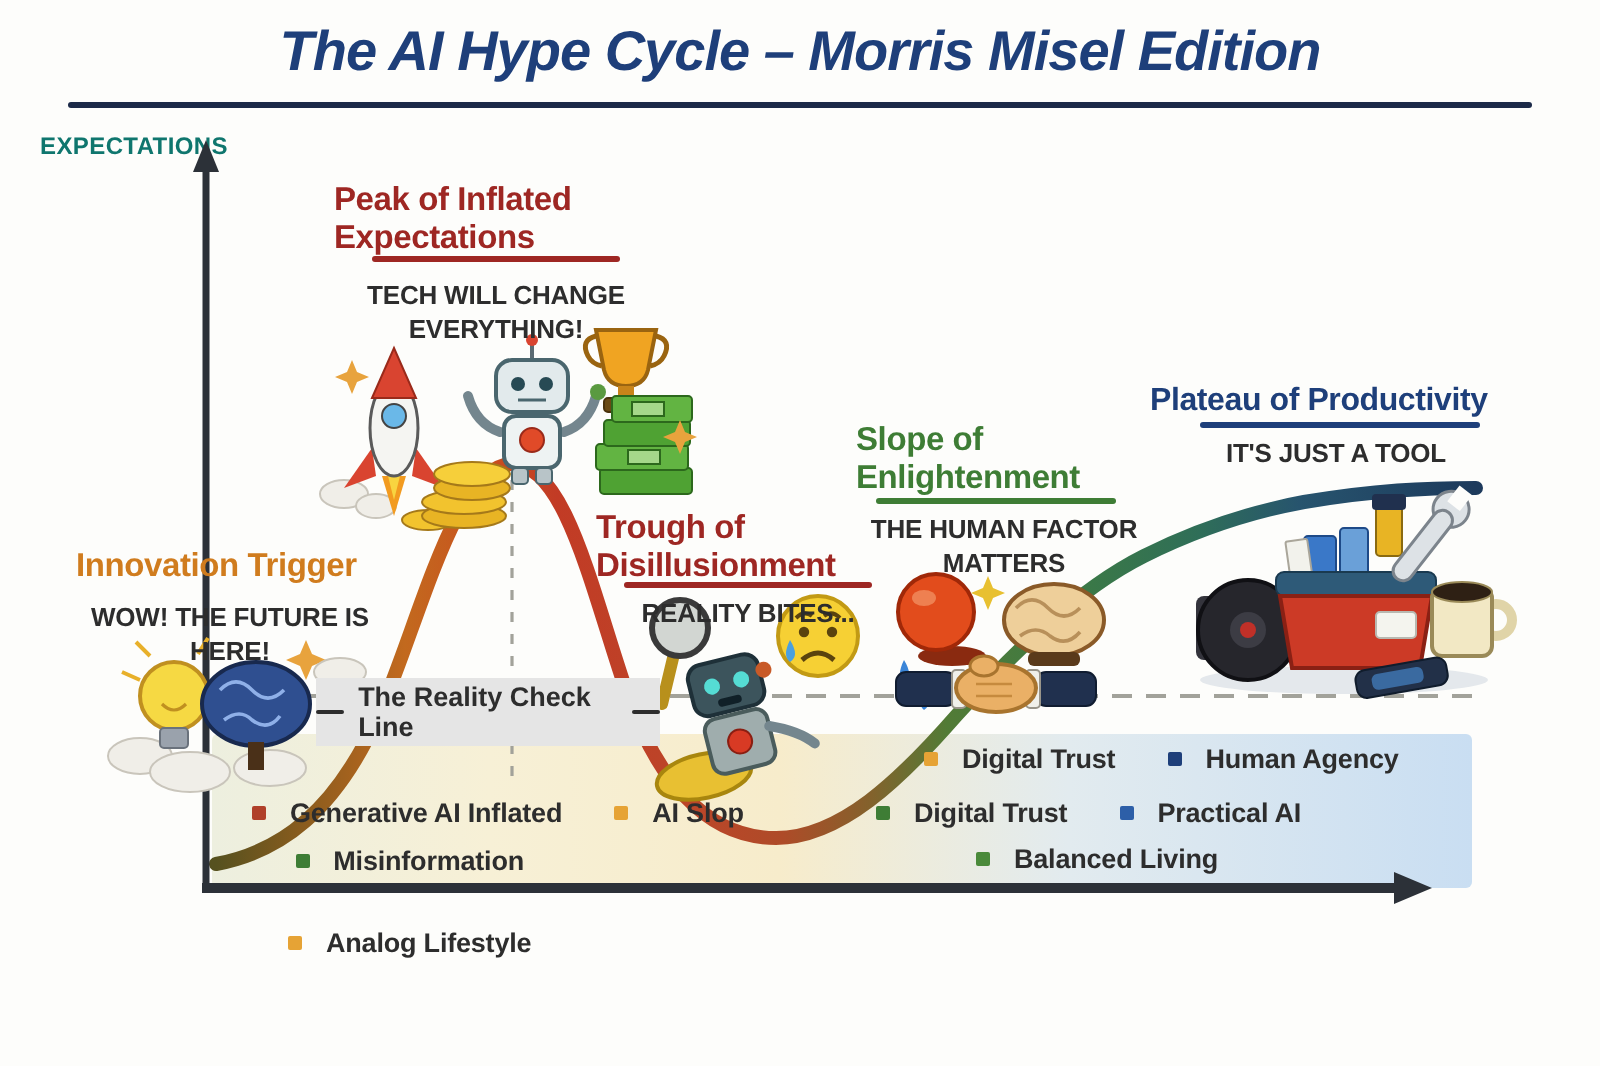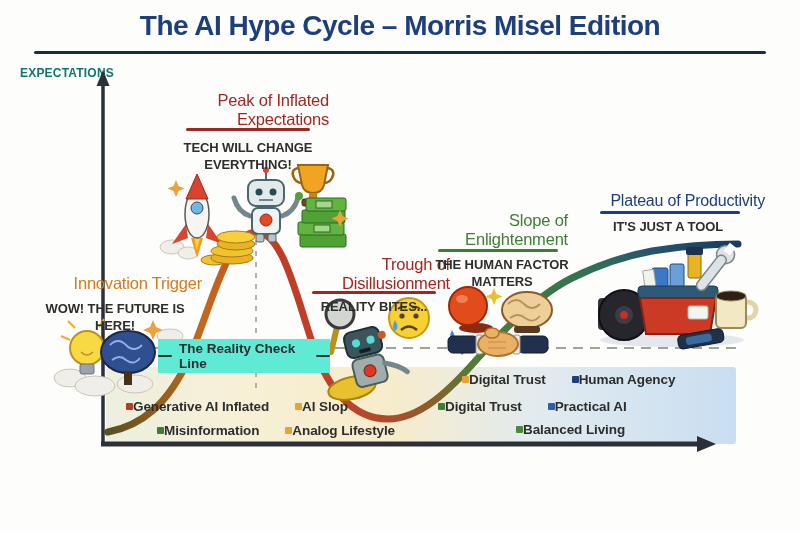--- a/index.html
+++ b/index.html
@@ -1,34 +1,34 @@
 <!DOCTYPE html>
 <html><head>
 <meta charset="utf-8">
 <style>
   html,body{margin:0;padding:0;}
   body{font-family:"Liberation Sans", sans-serif; background:#ffffff;}
   .canvas{position:relative; width:800px; height:533px; background:#fdfdfb; overflow:hidden;}
   .title{position:absolute; top:10px; left:0; width:800px; text-align:center;
-         font-size:28px; font-weight:bold; color:#1e3f7a; letter-spacing:-0.5px;}
+         font-size:28px; font-weight:bold; color:#1e3f7a; letter-spacing:-0.5px;font-style:italic;}
   .title-rule{position:absolute; left:34px; top:51px; width:732px; height:3px; background:#1c2a48; border-radius:2px;}
   .y-label{position:absolute; left:20px; top:66px; font-size:12px; font-weight:bold; color:#0f766e; letter-spacing:0.2px;}
   .x-label{position:absolute; left:300px; top:452px; width:166px; text-align:center;
            font-size:17px; font-weight:bold; color:#2d2d2d; letter-spacing:1.5px;}
   .band{position:absolute; left:106px; top:367px; width:630px; height:77px; border-radius:3px;
         background:linear-gradient(90deg,#edefdf 0%,#f7f0d6 22%,#f7eccb 45%,#e2ebef 68%,#c9def2 100%);}
   svg.layer{position:absolute; left:0; top:0;}
-  .hdr{position:absolute; text-align:right; font-weight:normal; font-size:16.5px; line-height:1.13; letter-spacing:-0.2px;}
+  .hdr{position:absolute; text-align:left; font-weight:bold; font-size:16.5px; line-height:1.13; letter-spacing:-0.2px;}
   .u{position:absolute; height:2.5px; border-radius:2px;}
   .cap{position:absolute; text-align:center; font-weight:bold; font-size:13px; color:#2d2d2d; line-height:1.28; letter-spacing:-0.1px;}
   .reality{position:absolute; left:158px; top:339px; width:172px; display:flex; align-items:center; justify-content:center; gap:7px;
-           font-size:13.5px; font-weight:bold; color:#2d2d2d; background:#5eead4; padding:2px 0;}
+           font-size:13.5px; font-weight:bold; color:#2d2d2d; background:#e5e5e5; padding:2px 0;}
   .reality::before,.reality::after{content:""; width:16px; height:2px; background:#2d2d2d; border-radius:1px;}
   .brow{position:absolute; display:flex; gap:26px; font-weight:bold; font-size:13.5px; color:#2d2d2d; align-items:center; letter-spacing:-0.1px;}
-  .bitem{display:flex; align-items:center; gap:0;}
+  .bitem{display:flex; align-items:center; gap:12px;}
   .sq{width:7px; height:7px; border-radius:1px; flex:none;}
 </style>
 </head>
 <body>
 
 <div class="canvas">
 
   <div class="title">The AI Hype Cycle – Morris Misel Edition</div>
   <div class="title-rule"></div>
   <div class="y-label">EXPECTATIONS</div>
@@ -256,21 +256,21 @@
   <div class="brow" style="left:126px; top:399px;">
     <span class="bitem">
       <span class="sq" style="background: rgb(176, 64, 42);"></span>
       <span>Generative AI Inflated</span>
     </span>
     <span class="bitem">
       <span class="sq" style="background: rgb(230, 163, 53);"></span>
       <span>AI Slop</span>
     </span>
   </div>
-  <div class="brow" style="left:157px; top:423px;">
+  <div class="brow" style="left:144px; top:423px;flex-direction:column;">
     <span class="bitem">
       <span class="sq" style="background: rgb(62, 125, 53);"></span>
       <span>Misinformation</span>
     </span>
     <span class="bitem">
       <span class="sq" style="background: rgb(230, 163, 53);"></span>
       <span>Analog Lifestyle</span>
     </span>
   </div>
 
@@ -287,20 +287,20 @@
   <div class="brow" style="left:438px; top:399px;">
     <span class="bitem">
       <span class="sq" style="background: rgb(62, 125, 53);"></span>
       <span>Digital Trust</span>
     </span>
     <span class="bitem">
       <span class="sq" style="background: rgb(45, 95, 168);"></span>
       <span>Practical AI</span>
     </span>
   </div>
-  <div class="brow" style="left:516px; top:422px;">
+  <div class="brow" style="left:488px; top:422px;">
     <span class="bitem">
       <span class="sq" style="background: rgb(74, 138, 58);"></span>
       <span>Balanced Living</span>
     </span>
   </div>
 
 </div>
 
 </body></html>

